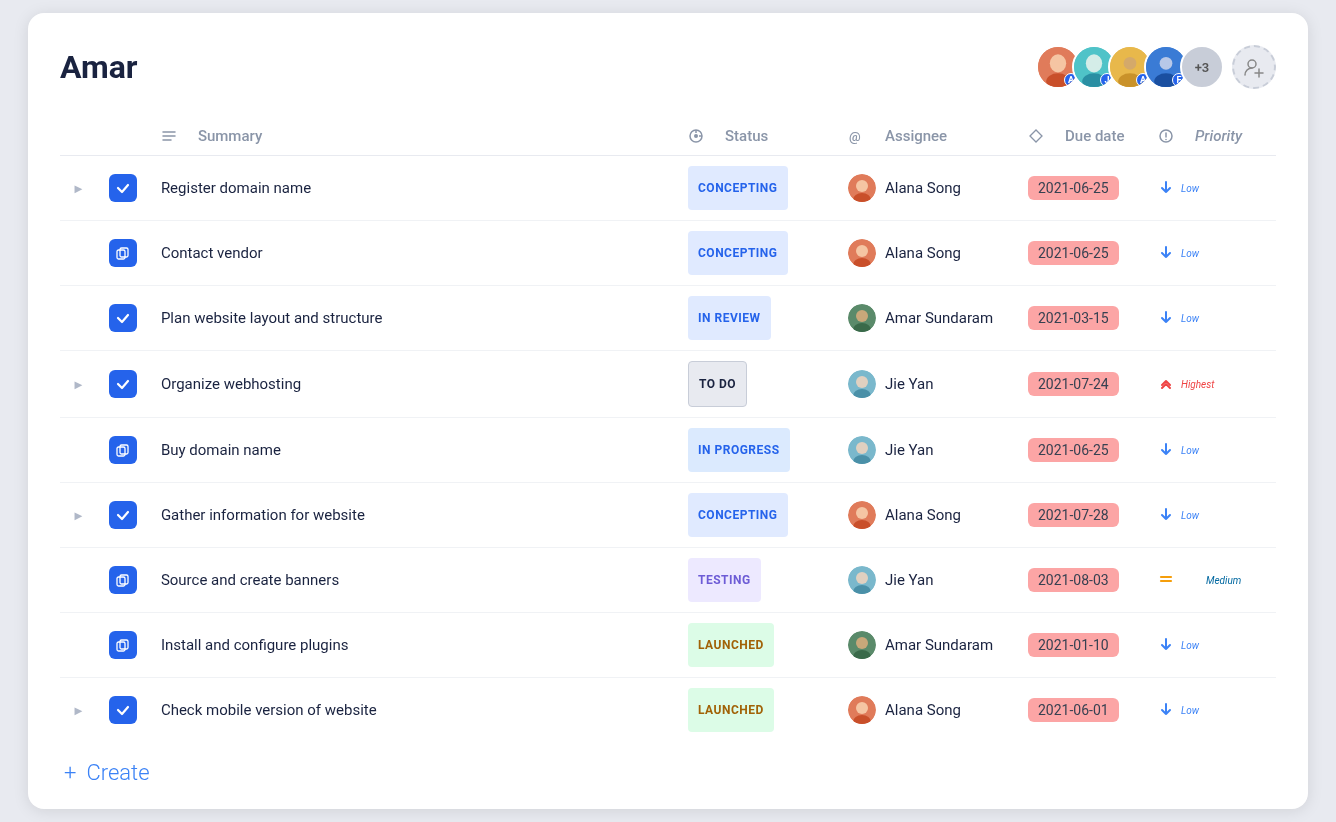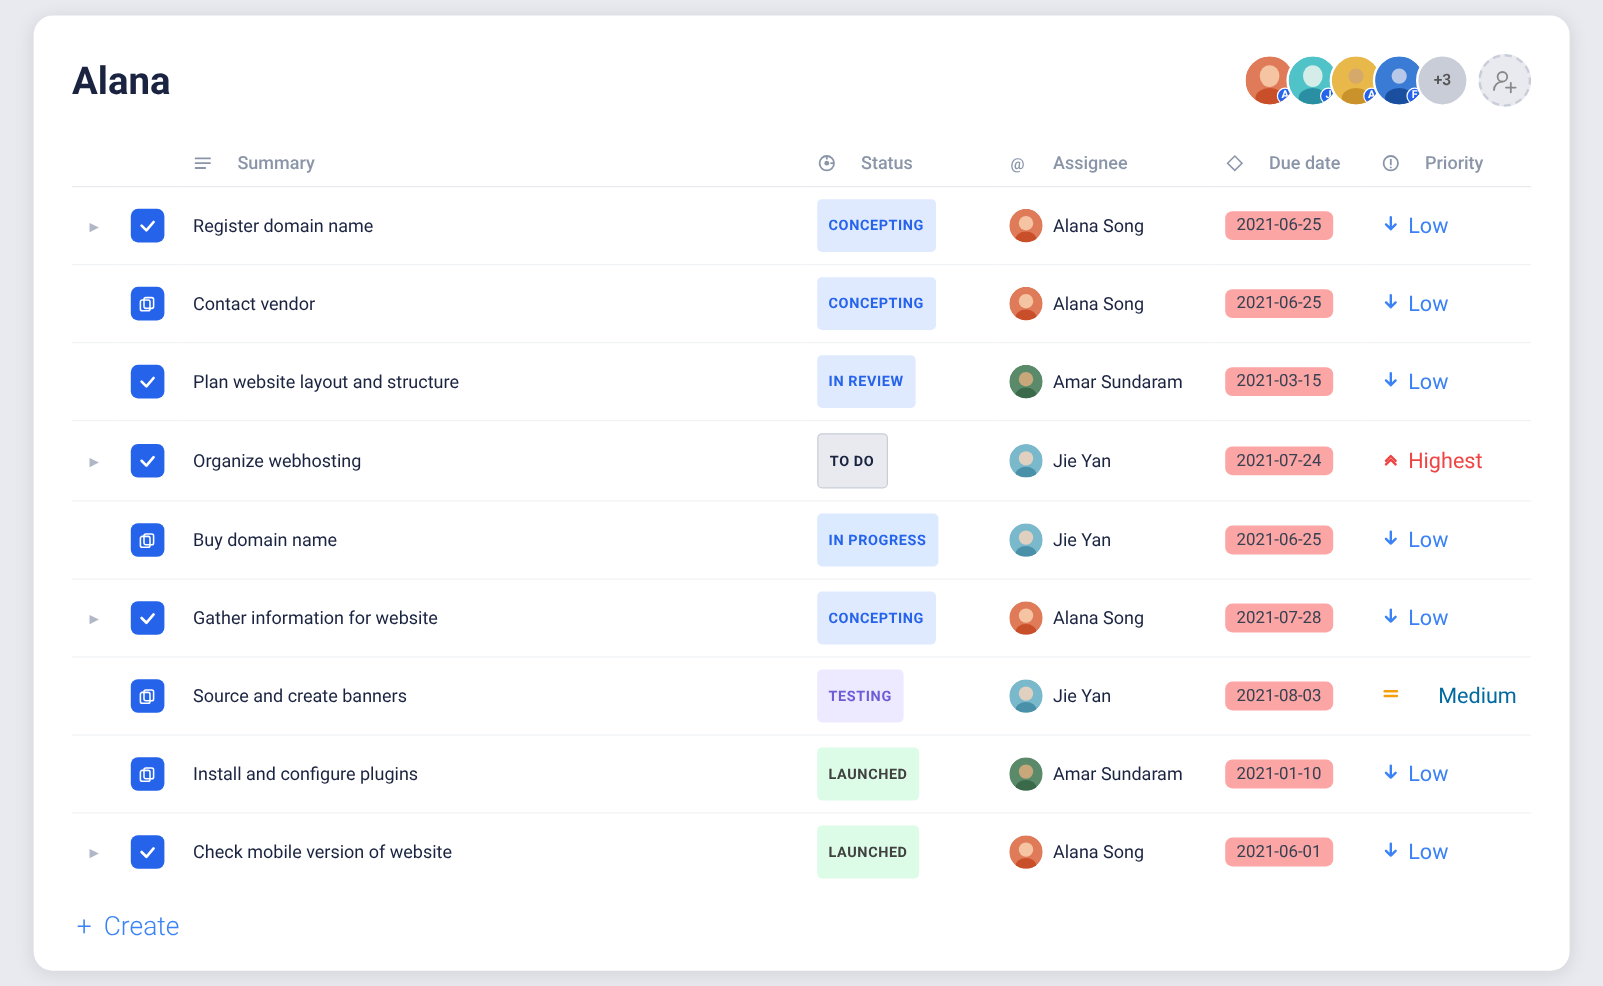--- a/index.html
+++ b/index.html
@@ -129,21 +129,21 @@
       border-radius: 4px;
       font-size: 12px;
       font-weight: 700;
       letter-spacing: 0.5px;
     }
     .badge-concepting { color: #2563eb; background: #e0eaff; }
     .badge-inreview { color: #2563eb; background: #e0eaff; }
     .badge-todo { color: #1a2340; background: #e8eaf0; border: 1.5px solid #c8cdd8; }
     .badge-inprogress { color: #2563eb; background: #dbeafe; }
     .badge-testing { color: #6d5cd6; background: #ede9ff; }
-    .badge-launched { color: #404040; background: #dcfce7; }
+    .badge-launched { color: #a16207; background: #dcfce7; }
 
     .assignee-cell {
       display: flex;
       align-items: center;
       gap: 9px;
       text-align: right;
     }
     .assignee-avatar {
       width: 28px;
       height: 28px;
@@ -157,21 +157,21 @@
       padding: 4px 10px;
       font-size: 14px;
       color: #374151;
       display: inline-block;
     }
 
     .priority-cell {
       display: flex;
       align-items: center;
       gap: 7px;
-      font-size: 18px;
+      font-size: 10px;
     }
     .priority-low { color: #3b82f6; }
     .priority-highest { color: #ef4444; }
     .priority-medium { color: #0369a1; gap: 32px; }
 
     .create-row {
       display: flex;
       align-items: center;
       gap: 10px;
       padding: 18px 4px 0 4px;
@@ -182,29 +182,29 @@
     }
     .create-row span { font-size: 22px; font-weight: 300; }
 
     
     .col-expand { width: 28px; }
     .col-icon { width: 40px; }
     .col-summary { min-width: 260px; }
     .col-status { width: 160px; }
     .col-assignee { width: 180px; }
     .col-duedate { width: 130px; }
-    .col-priority { width: 130px; }
+    .col-priority { width: 130px; font-style: italic; }
   </style>
 </head>
 <body>
 
 <div class="card">
 
   <div class="header">
-    <h1 class="header-title">Alana</h1>
+    <h1 class="header-title">Amar</h1>
     <div class="avatar-group">
 
       <div class="avatar av-a" title="Alana">
         <svg class="face" viewBox="0 0 44 44">
           <circle cx="22" cy="22" r="22" fill="#e07b5a"></circle>
           <ellipse cx="22" cy="18" rx="9" ry="10" fill="#f5c5a3"></ellipse>
           <ellipse cx="22" cy="38" rx="13" ry="9" fill="#c94f2a"></ellipse>
           <circle cx="22" cy="18" r="7" fill="#f5c5a3"></circle>
         </svg>
         <span style="position:absolute;bottom:0;right:0;background:#2563eb;border-radius:50%;width:14px;height:14px;font-size:9px;display:flex;align-items:center;justify-content:center;border:1.5px solid #fff;">A</span>

